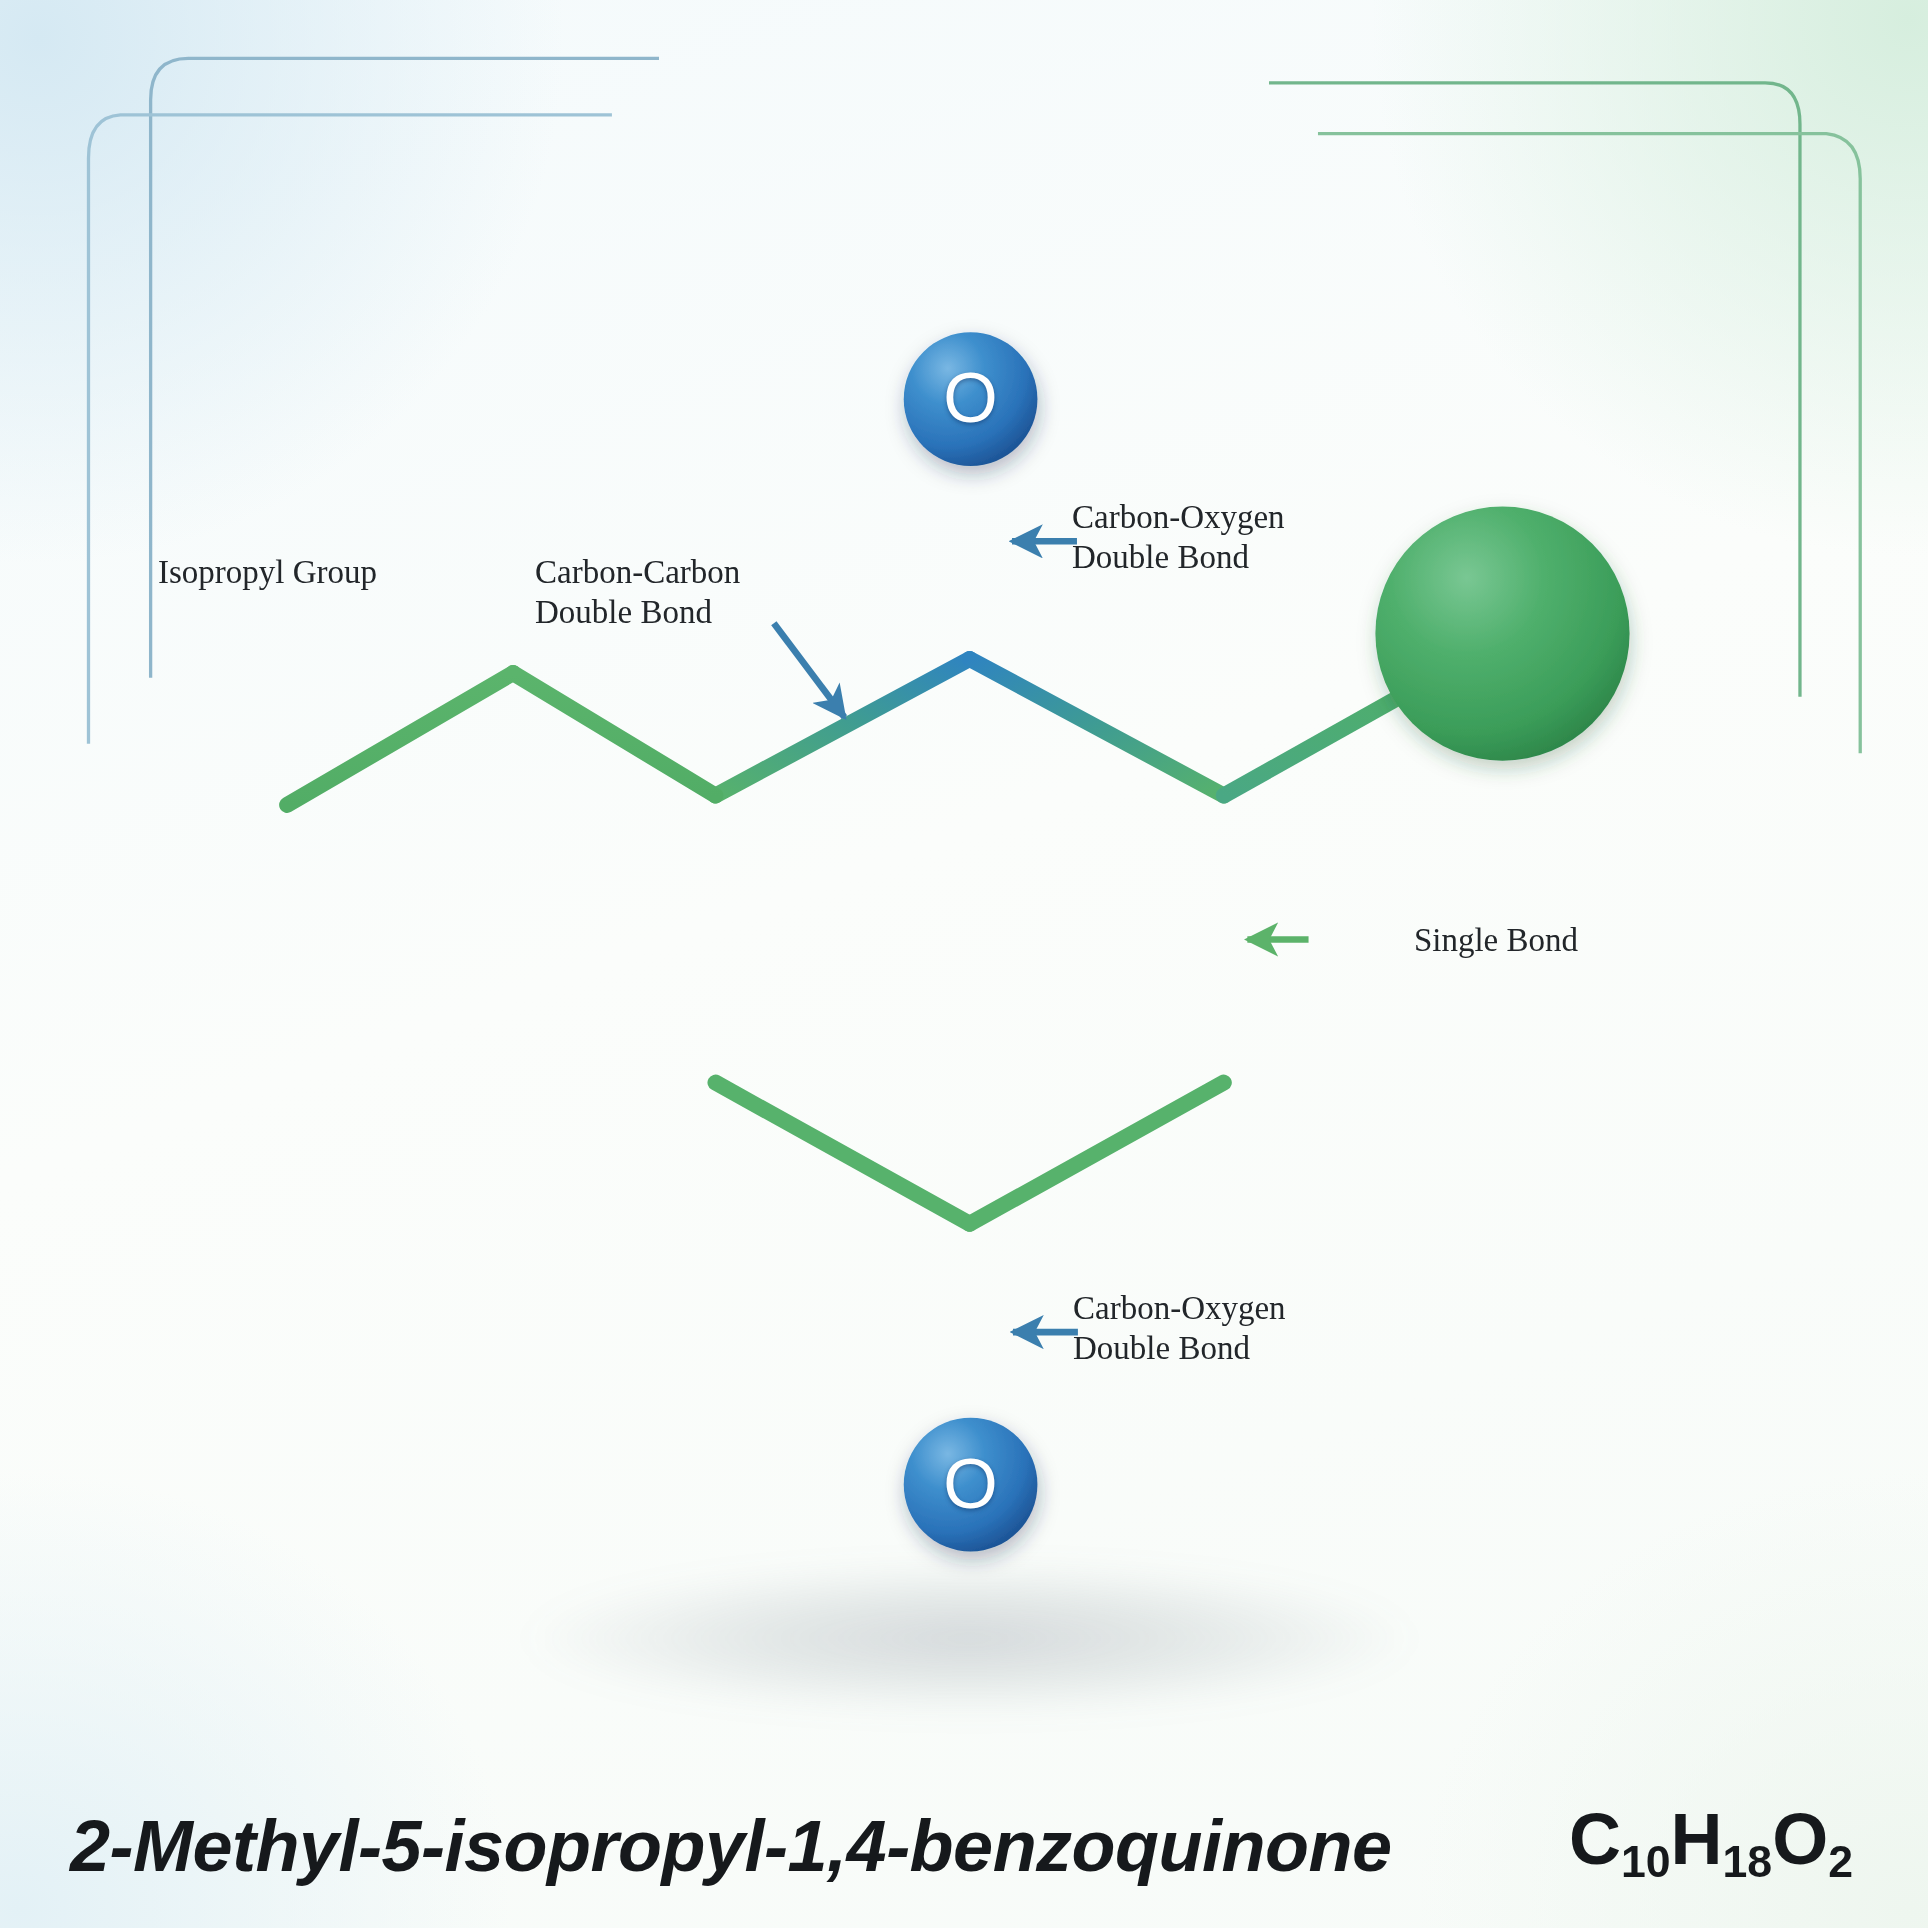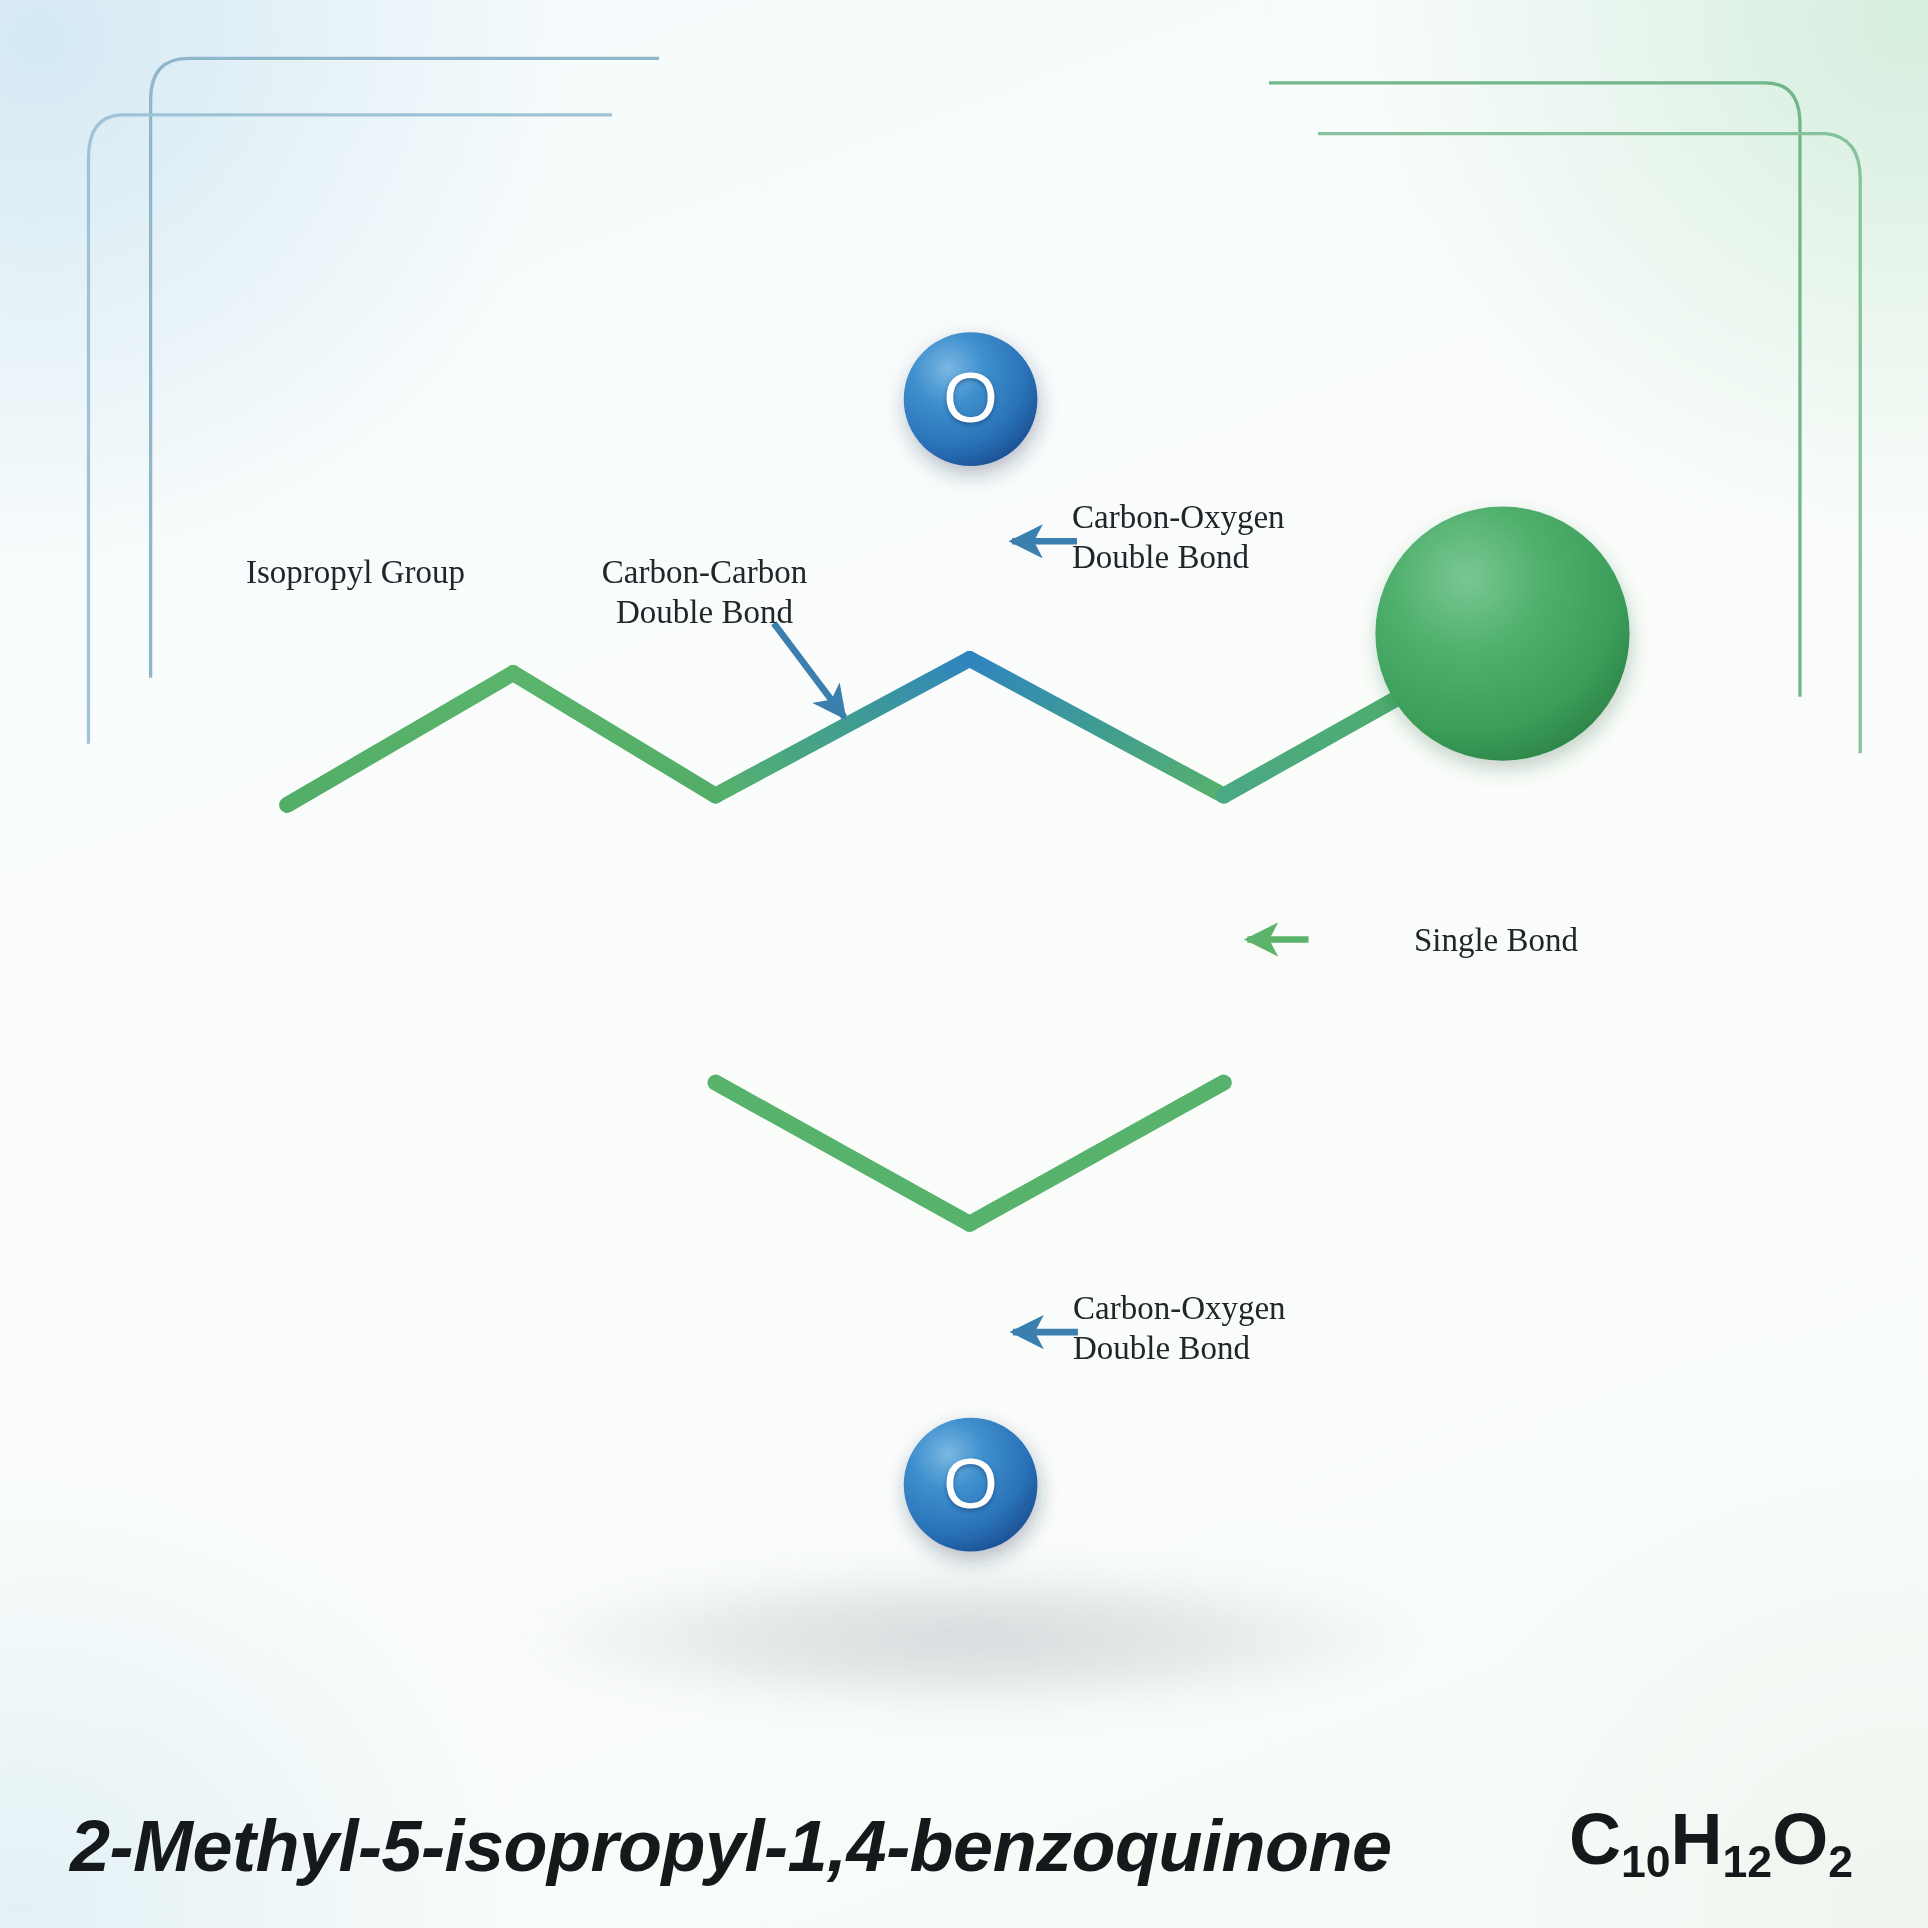--- a/index.html
+++ b/index.html
@@ -24,21 +24,20 @@
     position: absolute;
     left: 0;
     top: 0;
     width: 1928px;
     height: 1928px;
     overflow: visible;
   }
   .lbl {
     position: absolute;
     color: #22262a;
-    text-align: center;
     line-height: 1.22;
     white-space: nowrap;
     font-weight: 400;
   }
   .lbl .sub { font-size: 0.68em; vertical-align: -0.28em; }
   .lbl-28 { font-size: 33px; font-family: Liberation Serif, serif; }
   .sphere-label {
     position: absolute;
     color: #ffffff;
     text-align: center;
@@ -242,17 +241,17 @@
     <div>Single Bond</div>
   </div>
 
   <div class="lbl lbl-28" style="left:1073px; top:1288px; width:301px; text-align:left;">
     <div>Carbon-Oxygen</div>
     <div>Double Bond</div>
   </div>
 
   <div id="footer">
     <div id="compound-name">2-Methyl-5-isopropyl-1,4-benzoquinone</div>
-    <div id="formula"><span>C</span><span class="sub">10</span><span>H</span><span class="sub">12</span><span>O</span><span class="sub">2</span></div>
+    <div id="formula"><span>C</span><span class="sub">10</span><span>H</span><span class="sub">18</span><span>O</span><span class="sub">2</span></div>
   </div>
 
 </div>
 
 
 </body></html>

